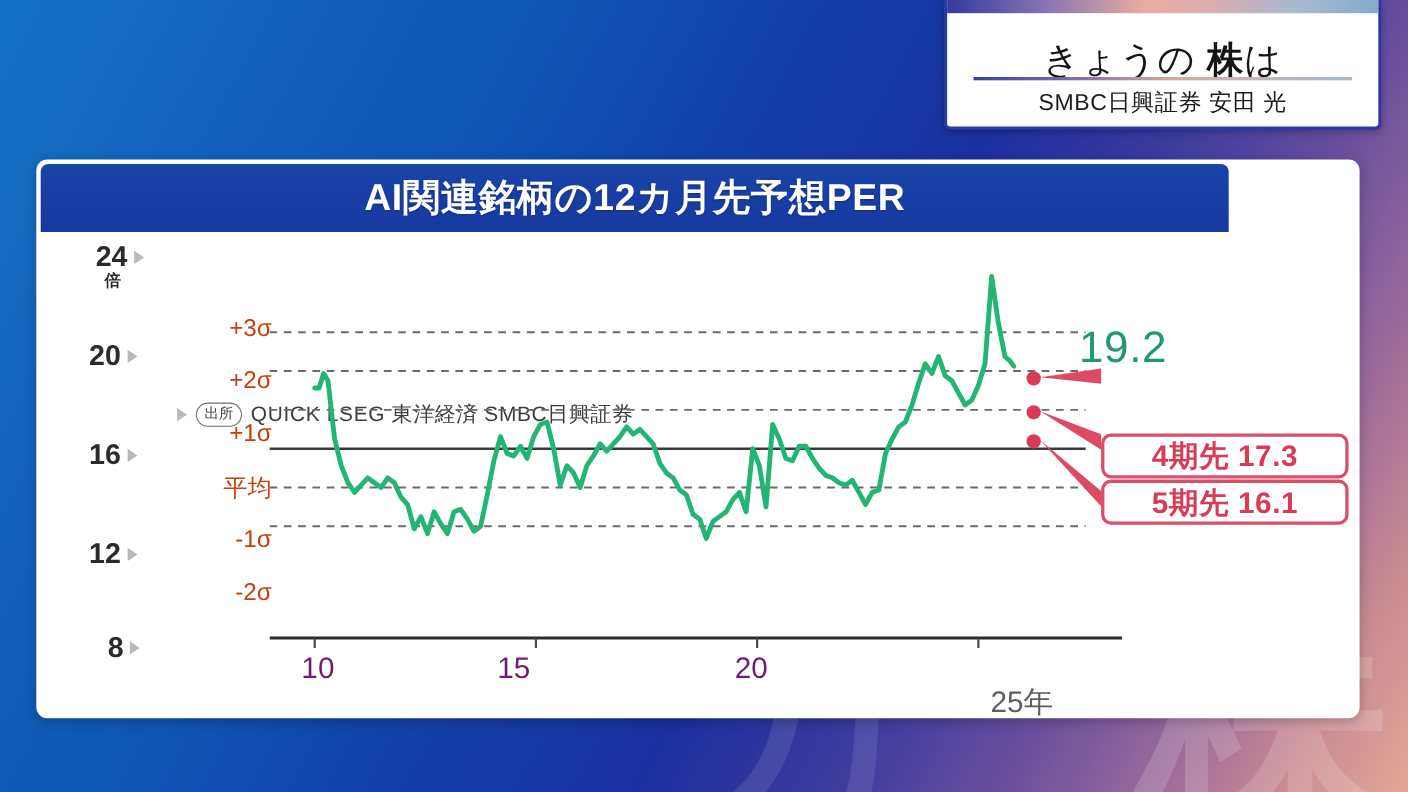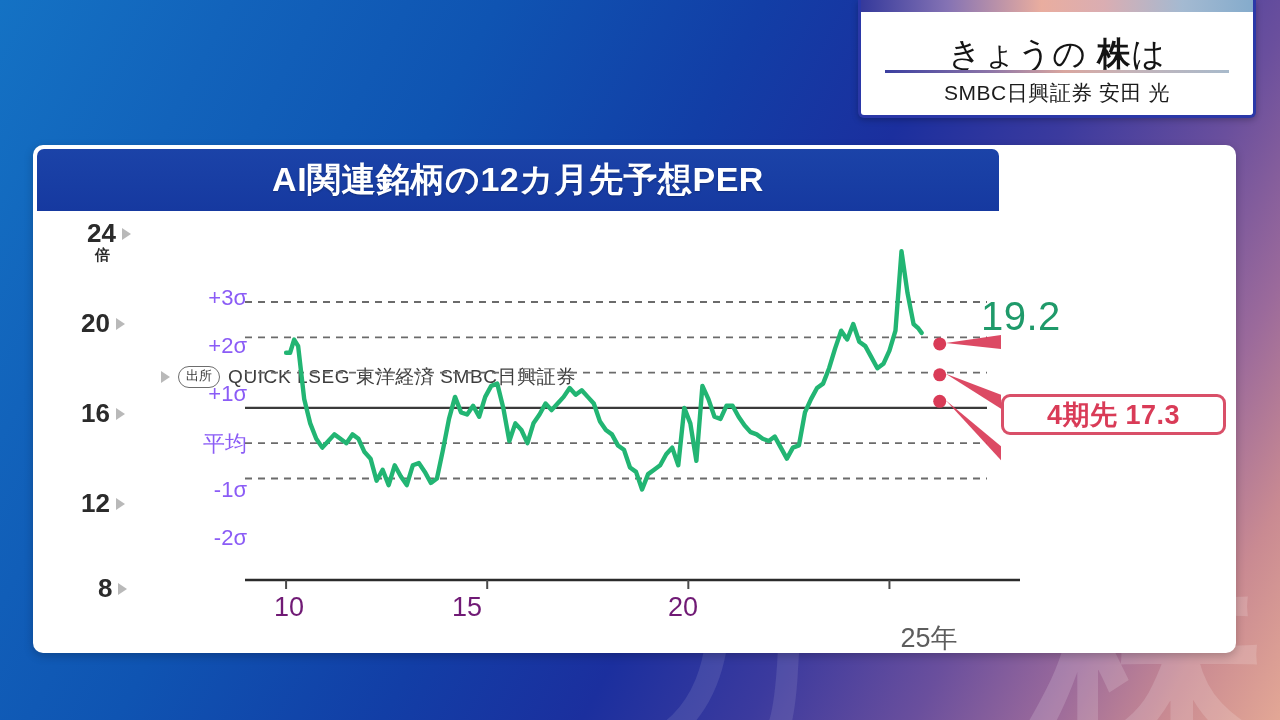--- a/index.html
+++ b/index.html
@@ -95,21 +95,21 @@
     position: absolute;
     left: 33px; top: 145px;
     width: 1203px; height: 508px;
     background: #ffffff;
     border-radius: 10px;
     box-shadow: 0 3px 10px rgba(0,0,0,0.22);
     overflow: hidden;
   }
   .card-title {
     position: absolute; left: 4px; top: 4px;
-    width: 962px; height: 62px;
+    width: 1080px; height: 62px;
     background: linear-gradient(180deg,#1b43a8 0%, #1639a0 100%);
     border-radius: 7px 7px 0 0;
     display: flex; align-items: center; justify-content: center;
   }
   .card-title span {
     color: #ffffff;
     font-size: 34px;
     font-weight: 700;
     letter-spacing: .5px;
     text-shadow: 0 1px 2px rgba(0,0,0,.25);
@@ -153,21 +153,21 @@
     border-bottom: 6px solid transparent;
   }
   .ylab-unit {
     position: absolute;
     font-size: 15px; font-weight: 700; color: #2b2b2b;
   }
 
   
   .sig {
     position: absolute;
-    font-size: 22px; color: #8b5cf6;
+    font-size: 22px; color: #c2410c;
     text-align: right;
     width: 86px;
   }
 
   
   .plot {
     position: absolute;
     left: 245px; top: 215px;
     width: 775px; height: 380px;
   }
@@ -296,15 +296,16 @@
     </div>
 
     <div class="xlab" style="left:256px; top:447px;">10</div>
     <div class="xlab" style="left:434px; top:447px;">15</div>
     <div class="xlab" style="left:650px; top:447px;">20</div>
     <div class="xlab dim" style="left:896px; top:447px;margin-top:28px;">25年</div>
 
     <div class="big-value" style="left:908px; top:149px;margin-left:40px;">19.2</div>
 
     <div class="callout c2" style="left:968px; top:249px;">4期先 17.3</div>
+    <div class="callout c3" style="left:968px; top:291px;">5期先 16.1</div>
 
   </div>
 </div>
 
 </body></html>

